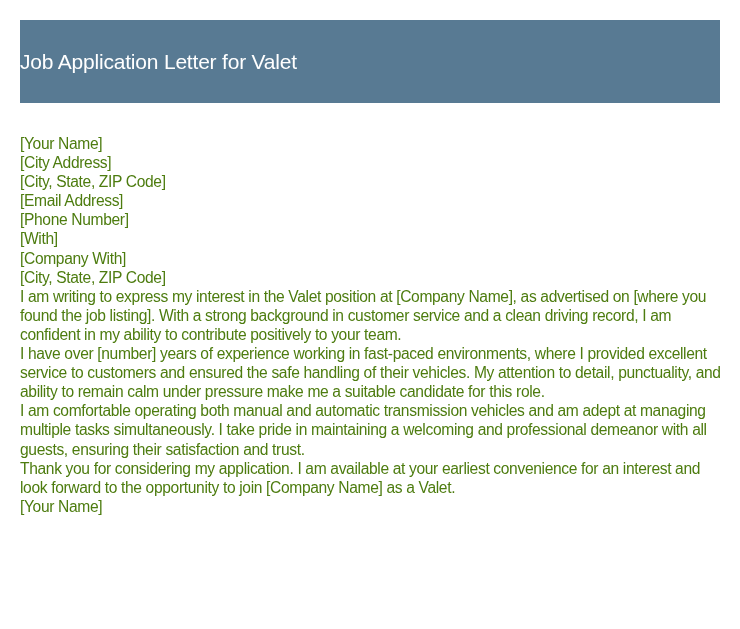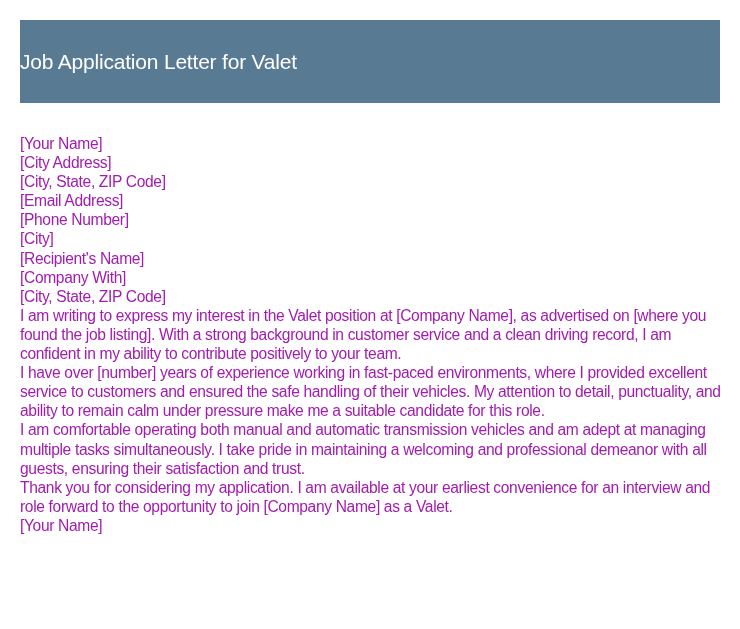--- a/index.html
+++ b/index.html
@@ -1,36 +1,35 @@
 <!DOCTYPE html>
 <html><head>
 <meta charset="utf-8">
 <style>
   html, body { margin:0; padding:0; background:#ffffff; }
   body { width:740px; height:629px; position:relative; overflow:hidden; font-family:"Liberation Sans", sans-serif; }
   .header { position:absolute; left:20px; top:20px; width:700px; height:83px; background:#587a93; display:flex; align-items:center; justify-content:flex-start; }
   .header h1 { margin:0; color:#ffffff; font-weight:normal; font-size:21px; letter-spacing:-0.2px; }
-  .letter { position:absolute; left:20px; top:134px; width:705px; color:#a21caf; font-size:15.6px; line-height:19.1px; letter-spacing:-0.35px; }
+  .letter { position:absolute; left:20px; top:134px; width:705px; color:#4d7c0f; font-size:15.6px; line-height:19.1px; letter-spacing:-0.35px; }
   .letter div { white-space:normal; }
 </style>
 </head>
 <body>
 
 <div class="header">
   <h1>Job Application Letter for Valet</h1>
 </div>
 
 <div class="letter">
   <div>[Your Name]</div>
   <div>[City Address]</div>
   <div>[City, State, ZIP Code]</div>
   <div>[Email Address]</div>
   <div>[Phone Number]</div>
-  <div>[City]</div>
-  <div>[Recipient's Name]</div>
+  <div>[With]</div>
   <div>[Company With]</div>
   <div>[City, State, ZIP Code]</div>
   <div>I am writing to express my interest in the Valet position at [Company Name], as advertised on [where you found the job listing]. With a strong background in customer service and a clean driving record, I am confident in my ability to contribute positively to your team.</div>
   <div>I have over [number] years of experience working in fast-paced environments, where I provided excellent service to customers and ensured the safe handling of their vehicles. My attention to detail, punctuality, and ability to remain calm under pressure make me a suitable candidate for this role.</div>
   <div>I am comfortable operating both manual and automatic transmission vehicles and am adept at managing multiple tasks simultaneously. I take pride in maintaining a welcoming and professional demeanor with all guests, ensuring their satisfaction and trust.</div>
-  <div>Thank you for considering my application. I am available at your earliest convenience for an interview and role forward to the opportunity to join [Company Name] as a Valet.</div>
+  <div>Thank you for considering my application. I am available at your earliest convenience for an interest and look forward to the opportunity to join [Company Name] as a Valet.</div>
   <div>[Your Name]</div>
 </div>
 
 </body></html>

